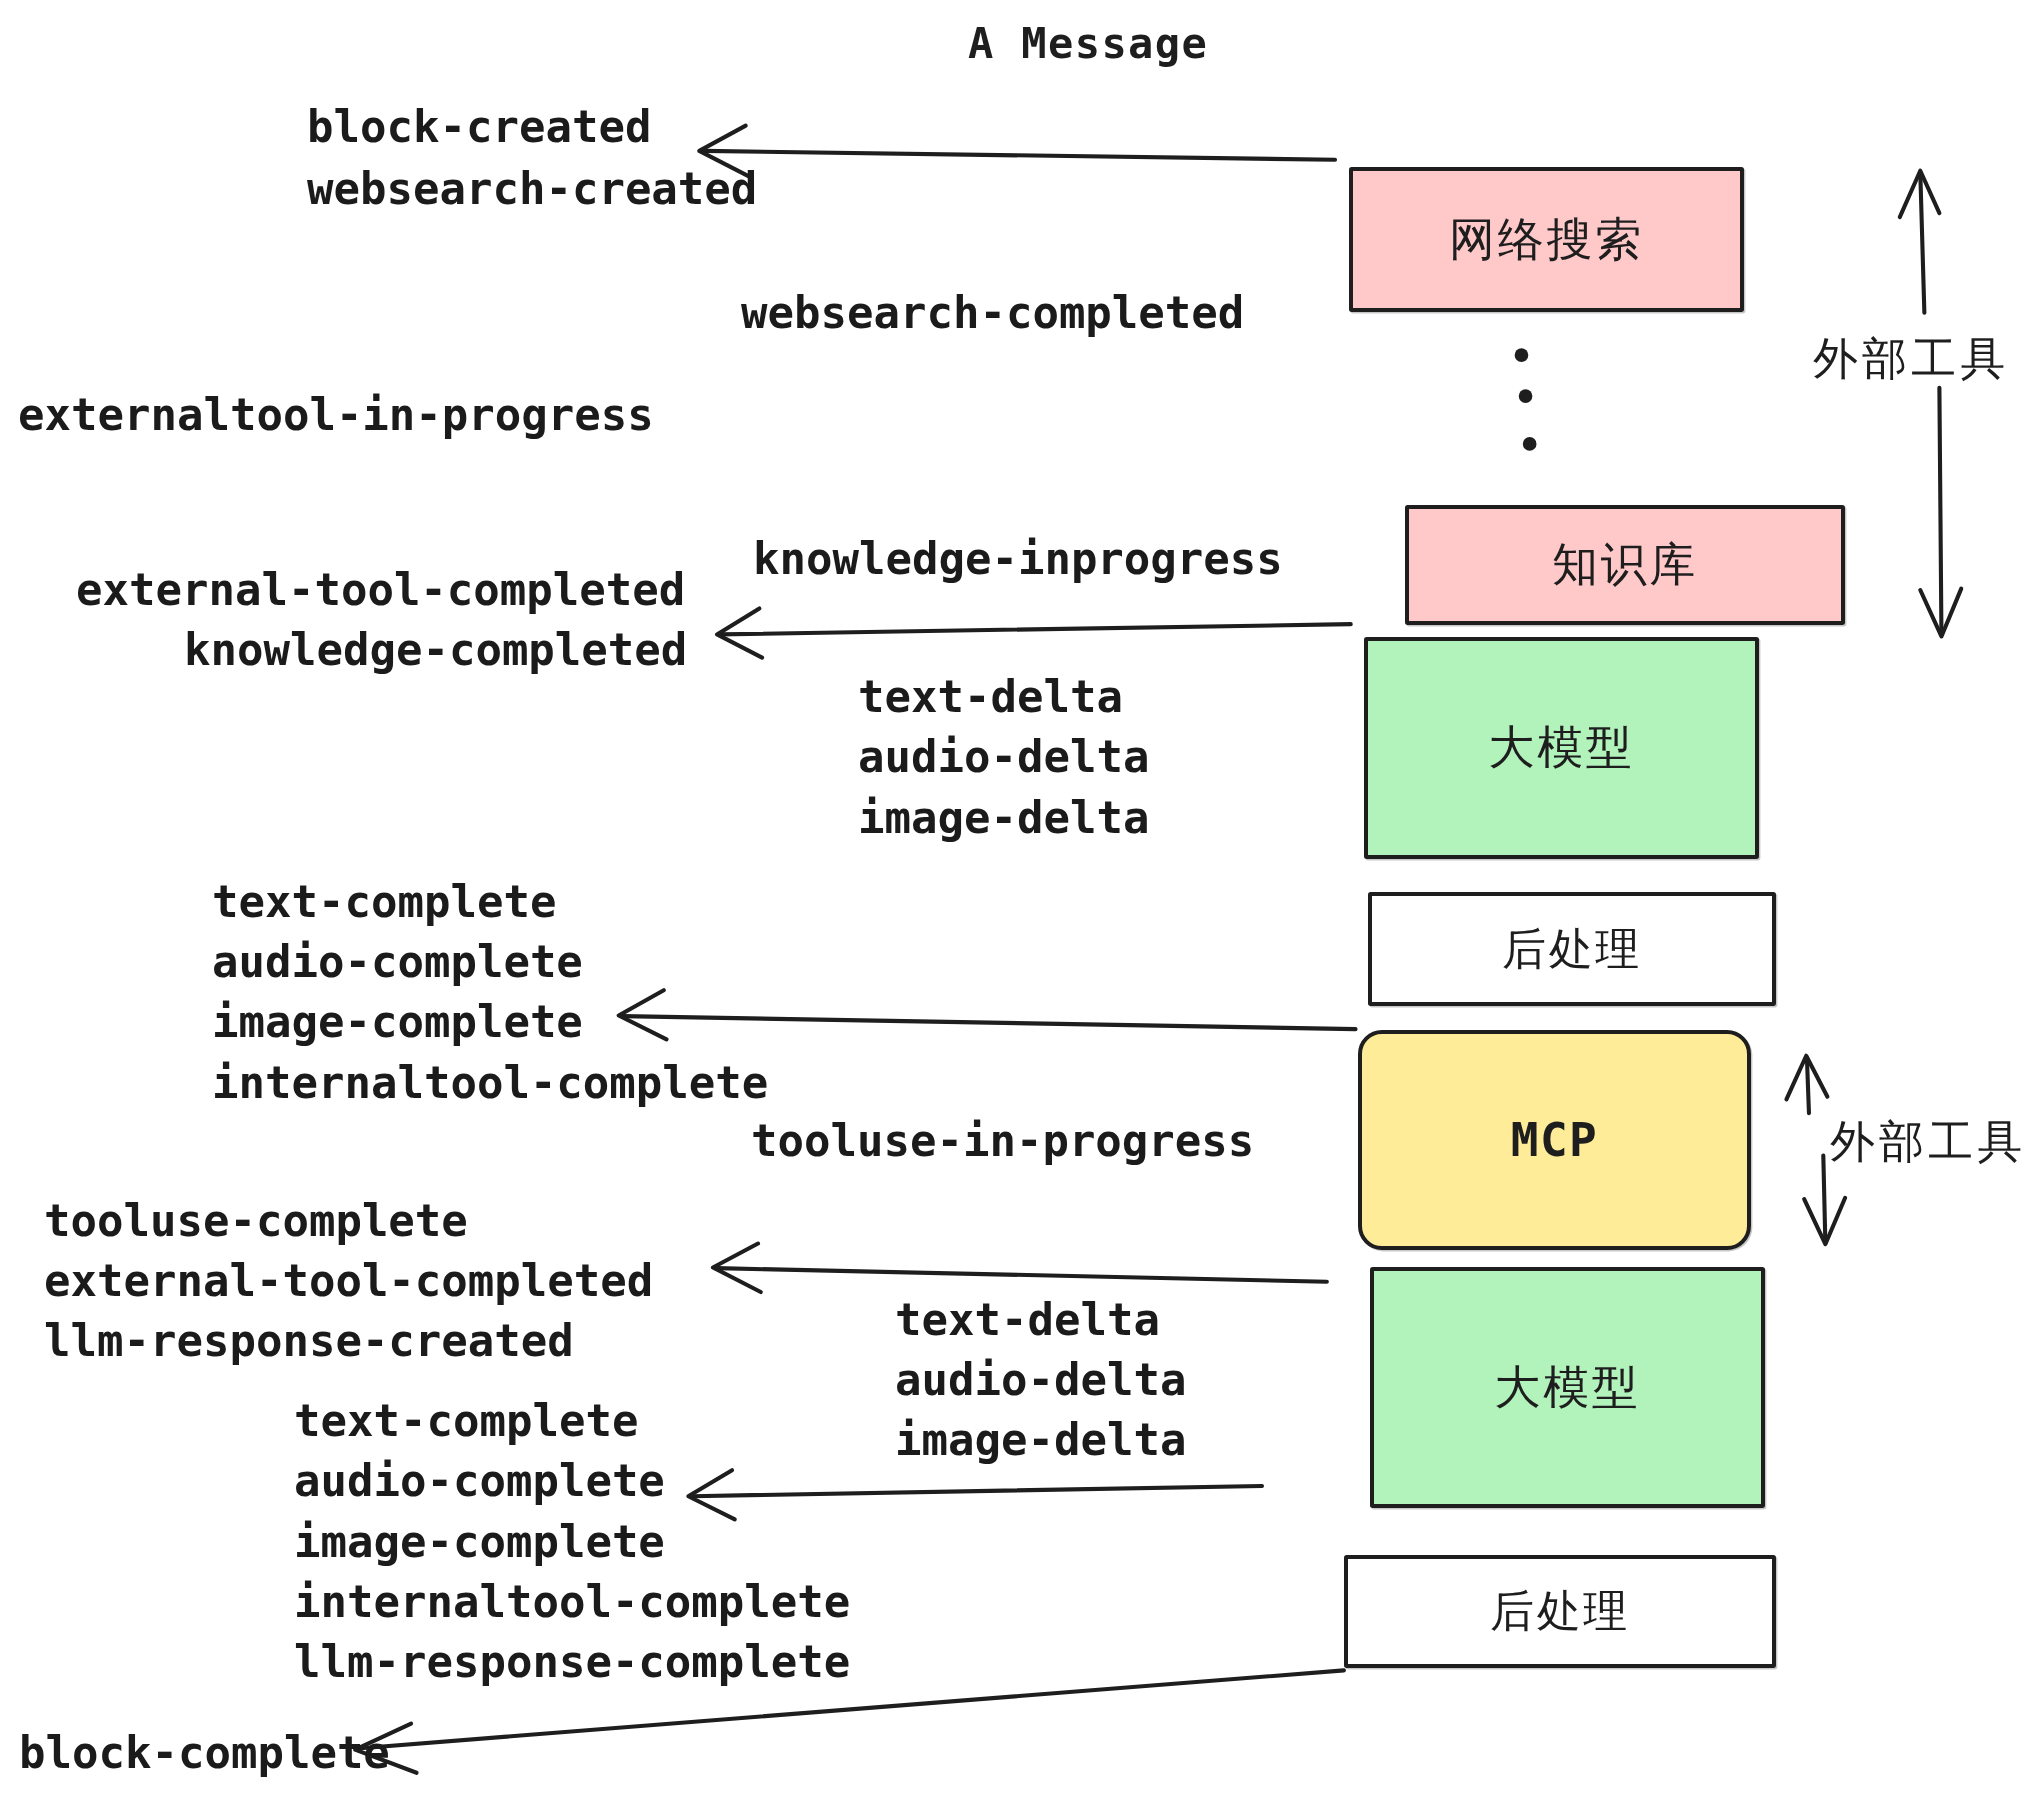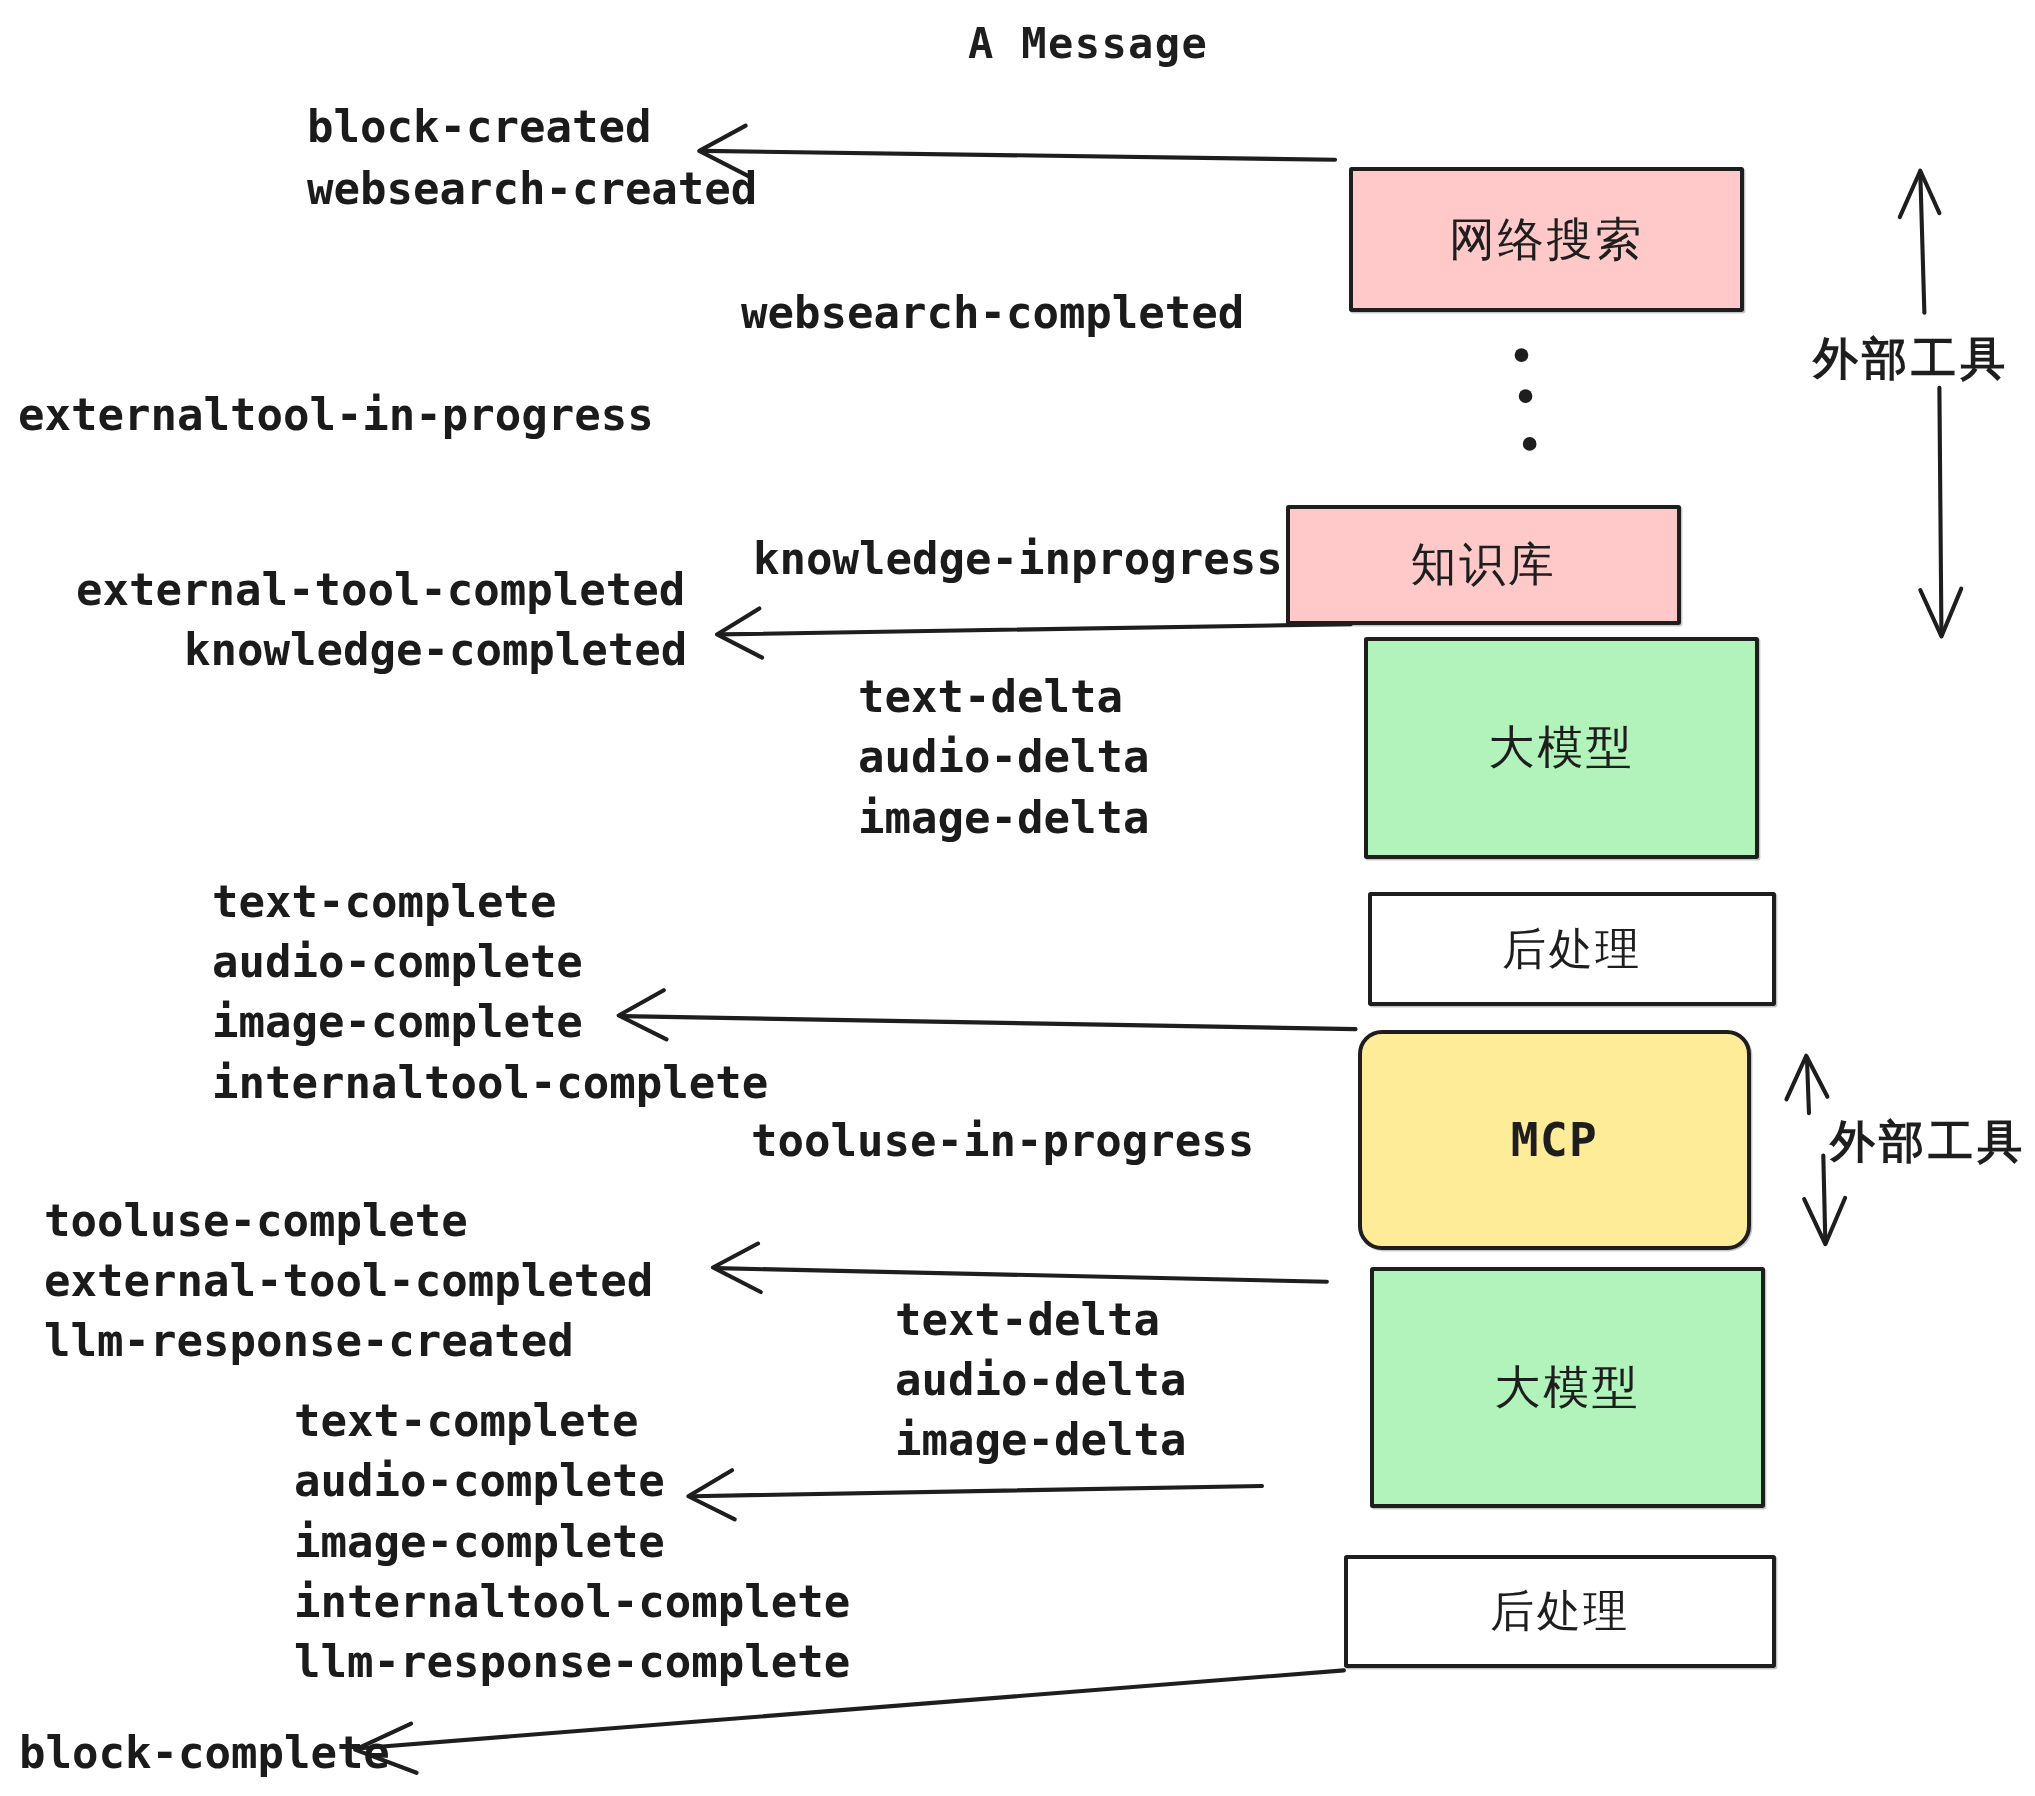--- a/index.html
+++ b/index.html
@@ -38,21 +38,21 @@
   }
   .box.small span{font-size:44px;}
   .box.pink{background:var(--pink);}
   .box.green{background:var(--green);margin-left:12px;}
   .box.yellow{background:var(--yellow);border-radius:24px;}
   .box.white{background:var(--white);}
   .box.mono span{font-family:"DejaVu Sans Mono",monospace;font-weight:600;letter-spacing:1.4px;}
   .side-label{
     position:absolute;
     font-family:"Liberation Sans","DejaVu Sans",sans-serif;
-    font-size:45px;font-weight:700;letter-spacing:4.1px;
+    font-size:45px;font-weight:400;letter-spacing:4.1px;
     white-space:nowrap;
   }
   svg.arrows{position:absolute;left:0;top:0;}
   svg.arrows path, svg.arrows line{
     stroke:var(--ink);stroke-width:6;fill:none;
     stroke-linecap:round;stroke-linejoin:round;
   }
   svg.arrows circle{fill:var(--ink);stroke:none;}
 </style>
 </head>
@@ -139,21 +139,21 @@
   <div class="ev" style="left:294px;top:1395px">text-complete</div>
   <div class="ev" style="left:294px;top:1455px">audio-complete</div>
   <div class="ev" style="left:294px;top:1516px">image-complete</div>
   <div class="ev" style="left:294px;top:1576px">internaltool-complete</div>
   <div class="ev" style="left:294px;top:1636px">llm-response-complete</div>
   <div class="ev" style="left:19px;top:1727px">block-complete</div>
 
   <div class="box pink" style="left:1349px;top:167px;width:395px;height:145px">
     <span>网络搜索</span>
   </div>
-  <div class="box pink" style="left:1286px;top:505px;width:395px;height:120px">
+  <div class="box pink" style="left:1405px;top:505px;width:440px;height:120px">
     <span>知识库</span>
   </div>
   <div class="box green" style="left:1352px;top:637px;width:395px;height:222px">
     <span>大模型</span>
   </div>
   <div class="box white small" style="left:1368px;top:892px;width:408px;height:114px">
     <span>后处理</span>
   </div>
   <div class="box yellow mono" style="left:1358px;top:1030px;width:393px;height:220px">
     <span>MCP</span>

